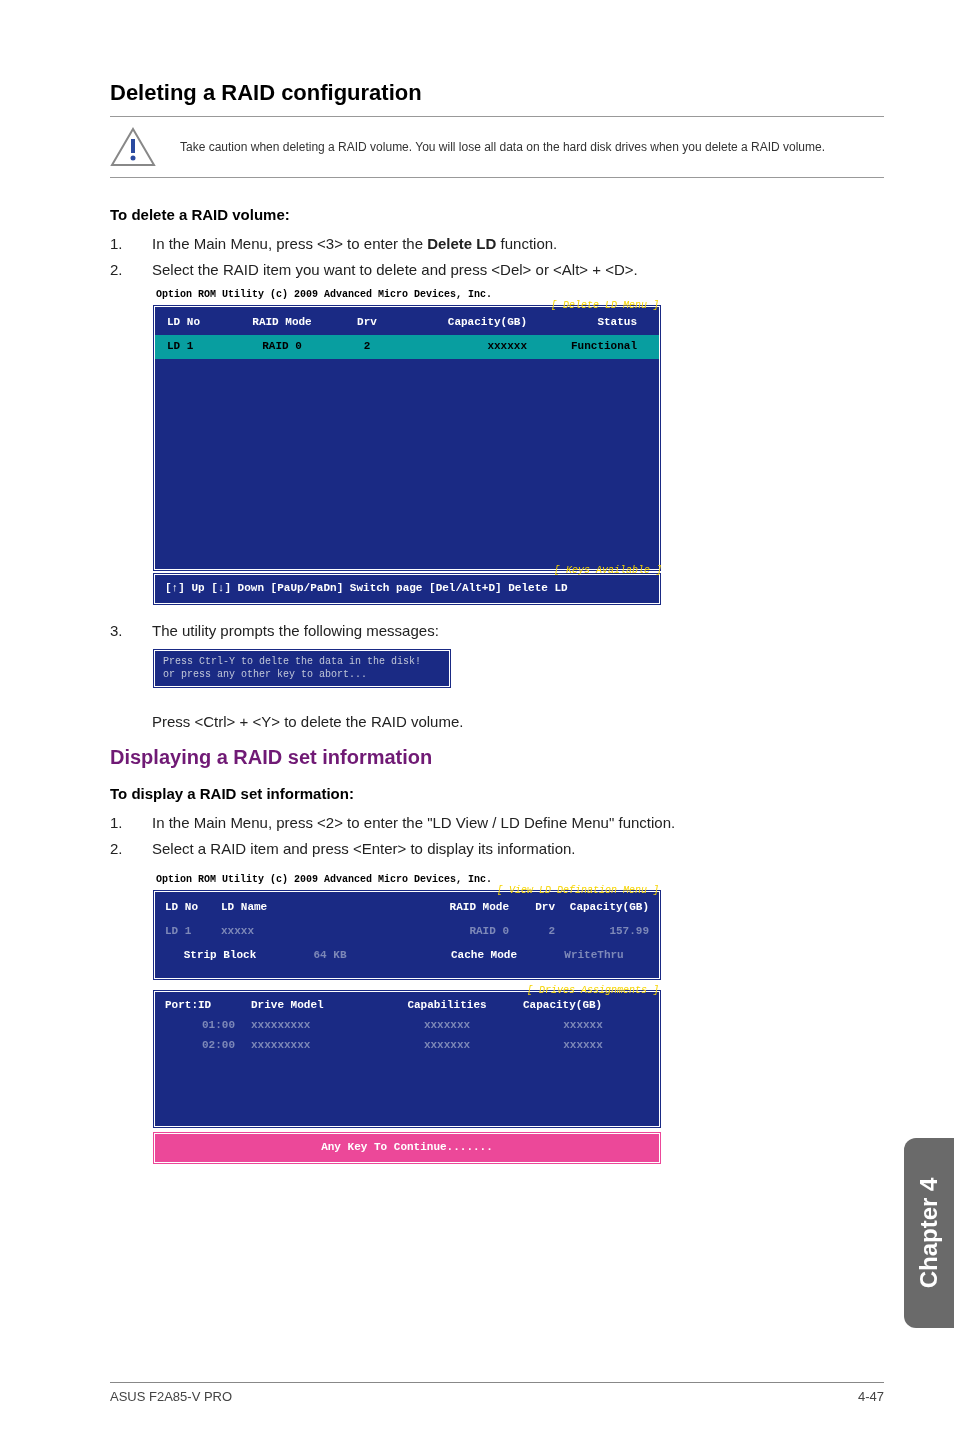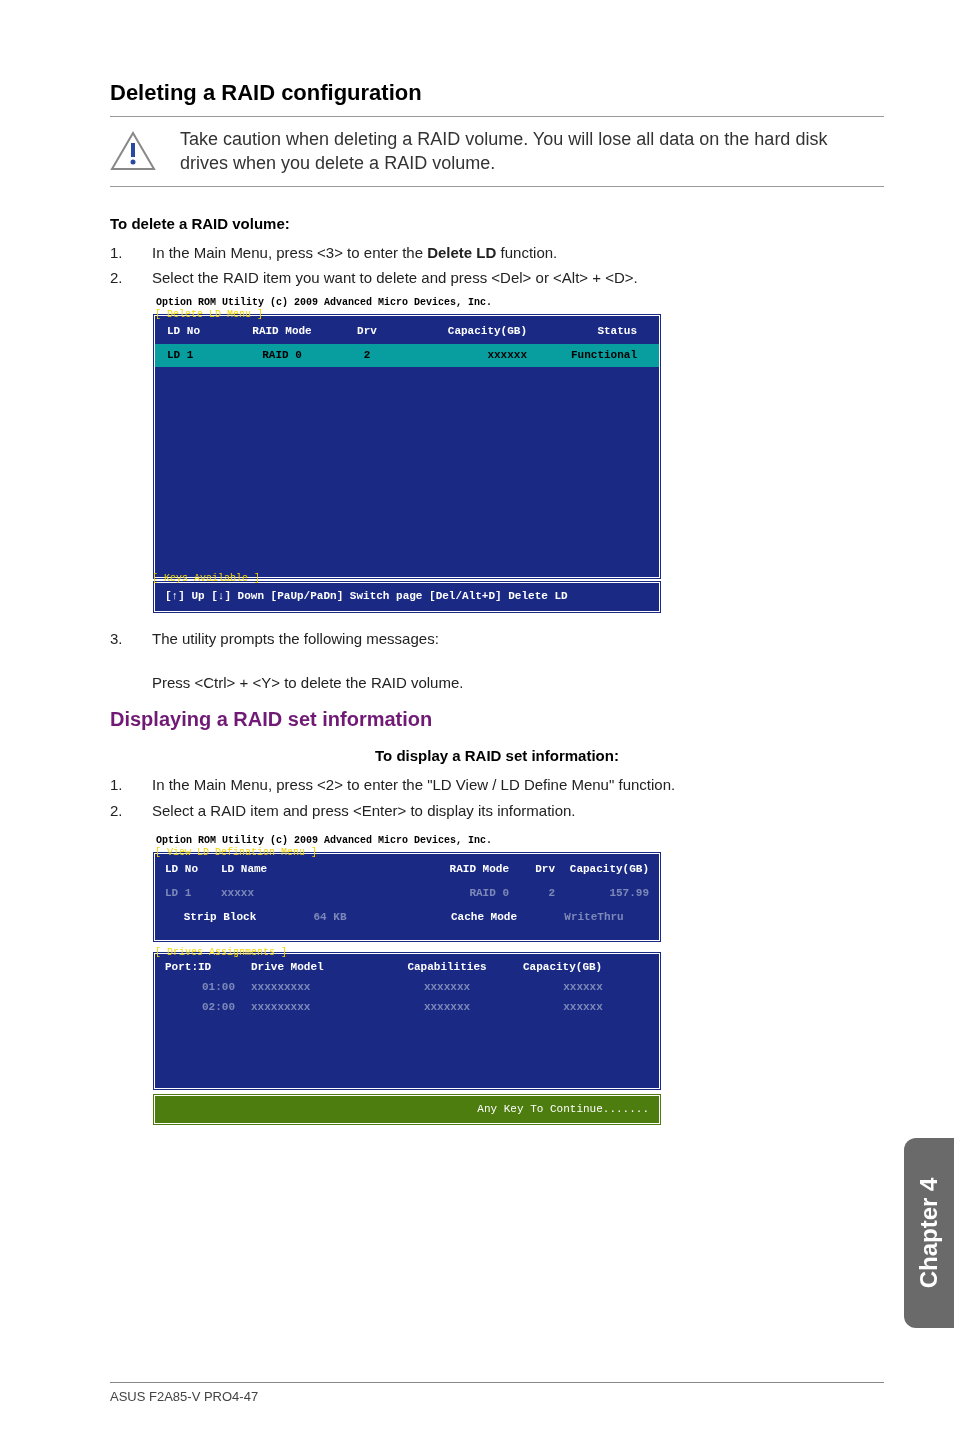--- a/index.html
+++ b/index.html
@@ -33,21 +33,21 @@
     display: flex;
     align-items: center;
     gap: 24px;
     padding: 10px 6px 10px 0;
     margin: 0 0 28px 0;
   }
   .caution svg {
     flex: 0 0 auto;
   }
   .caution-text {
-    font-size: 18px;
+    font-size: 12px;
     line-height: 1.35;
     color: #333;
   }
   .subhead {
     font-weight: bold;
     font-size: 15px;
     margin: 0 0 10px 0;
     color: #000;
   }
   .steps {
@@ -70,24 +70,25 @@
   }
   .bios-title {
     color: #000;
     font-weight: bold;
     font-size: 10px;
     padding: 3px 4px 2px;
   }
   .bios-dashed-label {
     color: #f5d400;
     font-size: 10px;
-    text-align: left;
+    text-align: right;
     position: relative;
     top: 6px;
     background: transparent;
+    font-style: italic;
   }
   .menu-box {
     border: 3px double #fff;
     background: #1a2a84;
   }
   .tbl-head, .tbl-row {
     display: grid;
     grid-template-columns: 60px 110px 60px 130px 110px;
     padding: 4px 12px;
     align-items: center;
@@ -140,36 +141,37 @@
     display: grid;
     grid-template-columns: 70px 120px 120px 120px;
     padding: 2px 10px;
     font-weight: bold;
     column-gap: 12px;
     gap: 16px;
   }
   .drives-body-empty { height: 70px; }
   .continue-box {
     border: 3px double #fff;
-    background: #4d7c0f;
+    background: #ec4899;
     padding: 6px 10px;
-    text-align: right;
-    font-weight: normal;
+    text-align: center;
+    font-weight: bold;
   }
   .dim { color: #7d88b8; }
   .right { text-align: right; }
   .center { text-align: center; }
   .footer {
     position: absolute;
     bottom: 34px;
     left: 110px;
     right: 70px;
     border-top: 1px solid #888;
     padding-top: 6px;
     display: flex;
+    justify-content: space-between;
     font-size: 13px;
     color: #444;
   }
   .chapter-tab {
     position: absolute;
     right: 0;
     bottom: 110px;
     width: 50px;
     height: 190px;
     background: #6a6a6a;
@@ -239,26 +241,30 @@
         <div class="bios-dashed-label" style="position:absolute;top:-8px;left:0;right:0;">[ Keys Available ]</div>
         <div class="keys-box">[↑] Up  [↓] Down  [PaUp/PaDn] Switch page  [Del/Alt+D] Delete LD</div>
       </div>
     </div>
 
     <div class="step" style="margin-top:14px;">
       <div class="num">3.</div>
       <div>The utility prompts the following messages:</div>
     </div>
 
+    <div class="prompt-box">
+      <div>Press Ctrl-Y to delte the data in the disk!</div>
+      <div>or press any other key to abort...</div>
+    </div>
 
     <div class="after-prompt">Press &lt;Ctrl&gt; + &lt;Y&gt; to delete the RAID volume.</div>
   </div>
 
   <h3>Displaying a RAID set information</h3>
-  <p class="subhead" style="margin-top:16px;text-align:center;">To display a RAID set information:</p>
+  <p class="subhead" style="margin-top:16px;">To display a RAID set information:</p>
 
   <div class="steps">
     <div class="step">
       <div class="num">1.</div>
       <div>In the Main Menu, press &lt;2&gt; to enter the "LD View / LD Define Menu" function.</div>
     </div>
     <div class="step">
       <div class="num">2.</div>
       <div>Select a RAID item and press &lt;Enter&gt; to display its information.</div>
     </div>

